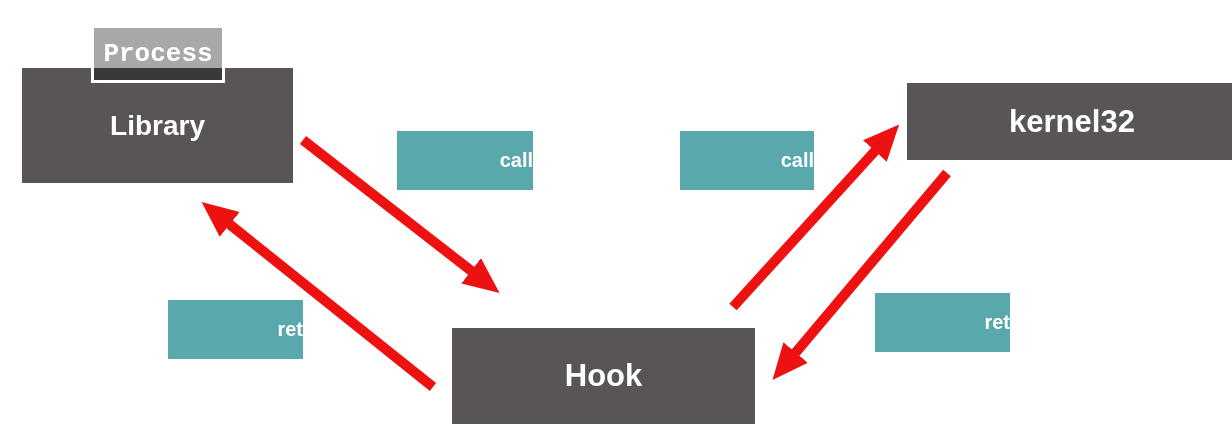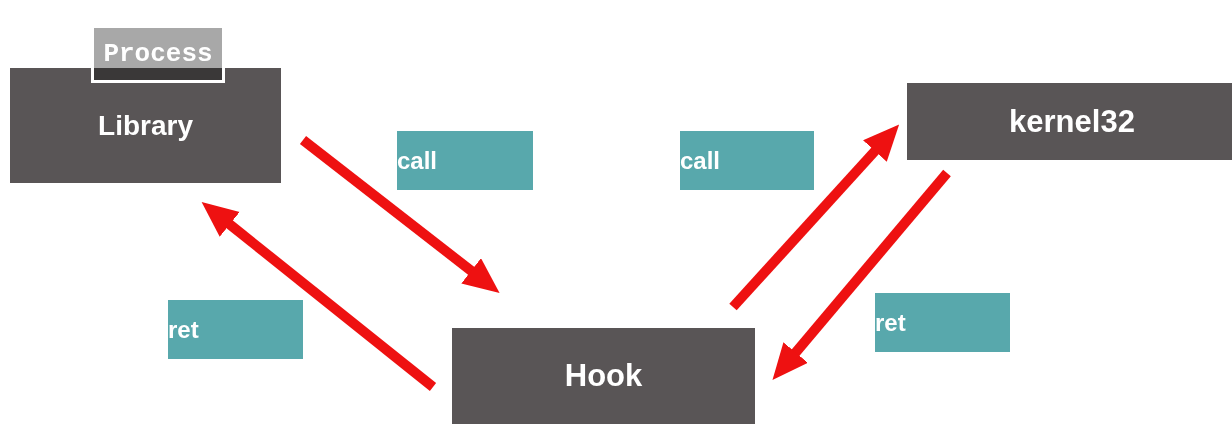--- a/index.html
+++ b/index.html
@@ -37,21 +37,21 @@
     color: var(--text, #ffffff);
     display: flex;
     align-items: center;
     justify-content: center;
     font-weight: bold;
     z-index: 2;
     box-sizing: border-box;
     text-align: center;
   }
   .node-library {
-    left: 10px; top: 68px; width: 271px; height: 115px;
+    left: 22px; top: 68px; width: 271px; height: 115px;
     font-size: 28px; line-height: 34px;
   }
   .node-kernel32 {
     left: 907px; top: 83px; width: 330px; height: 77px;
     font-size: 31px;
   }
   .node-hook {
     left: 452px; top: 328px; width: 303px; height: 96px;
     font-size: 31px;
   }
@@ -69,23 +69,23 @@
     z-index: 3;
     box-sizing: border-box;
     font-family: Liberation Mono, monospace;
   }
   .edge-tag {
     position: absolute;
     background: var(--label-teal, #58a8ac);
     color: var(--text, #ffffff);
     display: flex;
     align-items: center;
-    justify-content: flex-start;
+    justify-content: flex-end;
     font-weight: bold;
-    font-size: 24px;
+    font-size: 20px;
     z-index: 2;
     box-sizing: border-box;
   }
   .tag-call-left  { left: 397px; top: 131px; width: 136px; height: 59px; }
   .tag-call-right { left: 680px; top: 131px; width: 134px; height: 59px; }
   .tag-ret-left   { left: 168px; top: 300px; width: 135px; height: 59px; }
   .tag-ret-right  { left: 875px; top: 293px; width: 135px; height: 59px; }
 </style>
 </head>
 <body>

